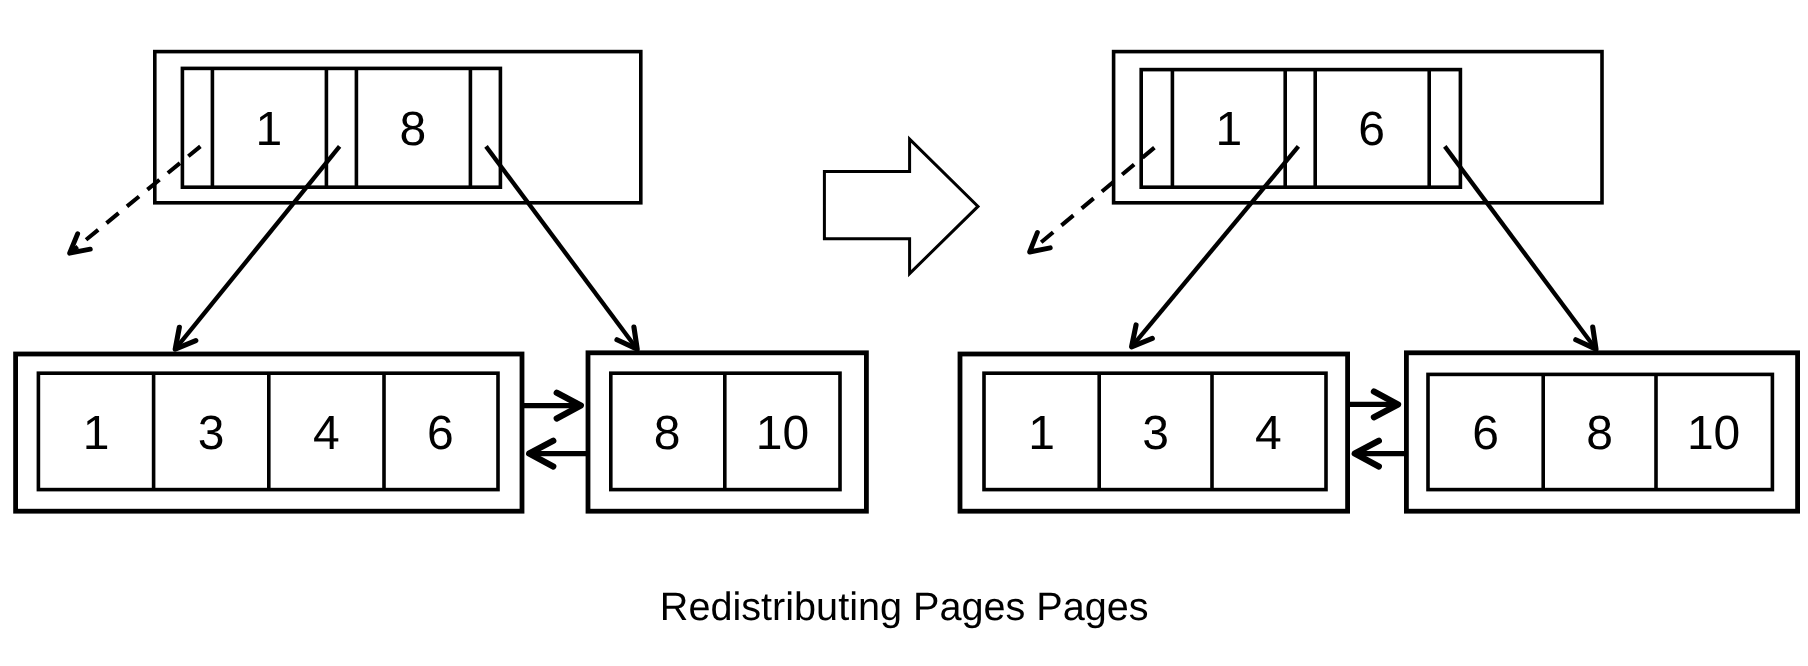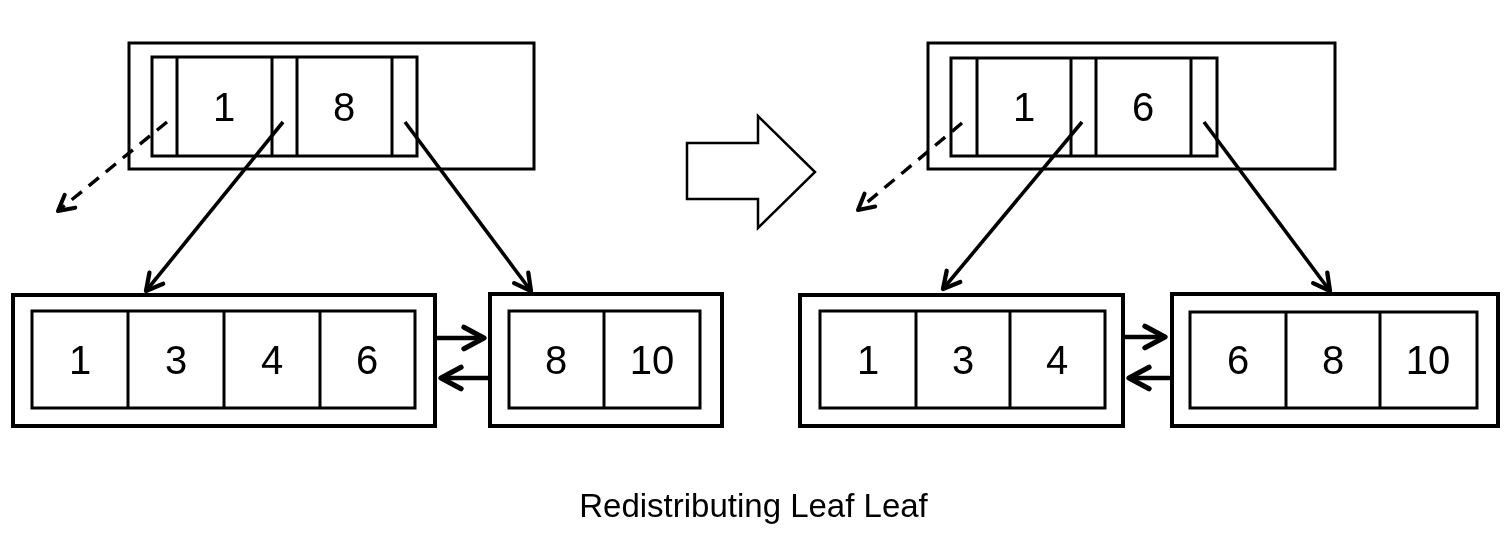--- a/index.html
+++ b/index.html
@@ -99,14 +99,14 @@
         <text x="1333" y="374" text-anchor="middle" class="key">8</text>
         <text x="1428" y="374" text-anchor="middle" class="key">10</text>
         <line x1="962" y1="123" x2="858" y2="210" stroke="#000000" stroke-width="3.4" marker-end="url(#ah)" stroke-dasharray="13 9"></line>
         <line x1="1082" y1="122" x2="943" y2="289" stroke="#000000" stroke-width="3.6" marker-end="url(#ah)"></line>
         <line x1="1204" y1="122" x2="1330" y2="291" stroke="#000000" stroke-width="3.6" marker-end="url(#ah)"></line>
         <line x1="1124" y1="337" x2="1165" y2="337" stroke="#000000" stroke-width="4.4" marker-end="url(#ah)"></line>
         <line x1="1170" y1="378" x2="1129" y2="378" stroke="#000000" stroke-width="4.4" marker-end="url(#ah)"></line>
       </g>
       <polygon points="687,143 758,143 758,116 815,172 758,228 758,199 687,199" fill="#ffffff" stroke="#000000" stroke-width="2.5"></polygon>
     </svg>
-  <div class="caption">Redistributing Leaf Leaf</div>
+  <div class="caption">Redistributing Pages Pages</div>
 </div>
 
 </body></html>

